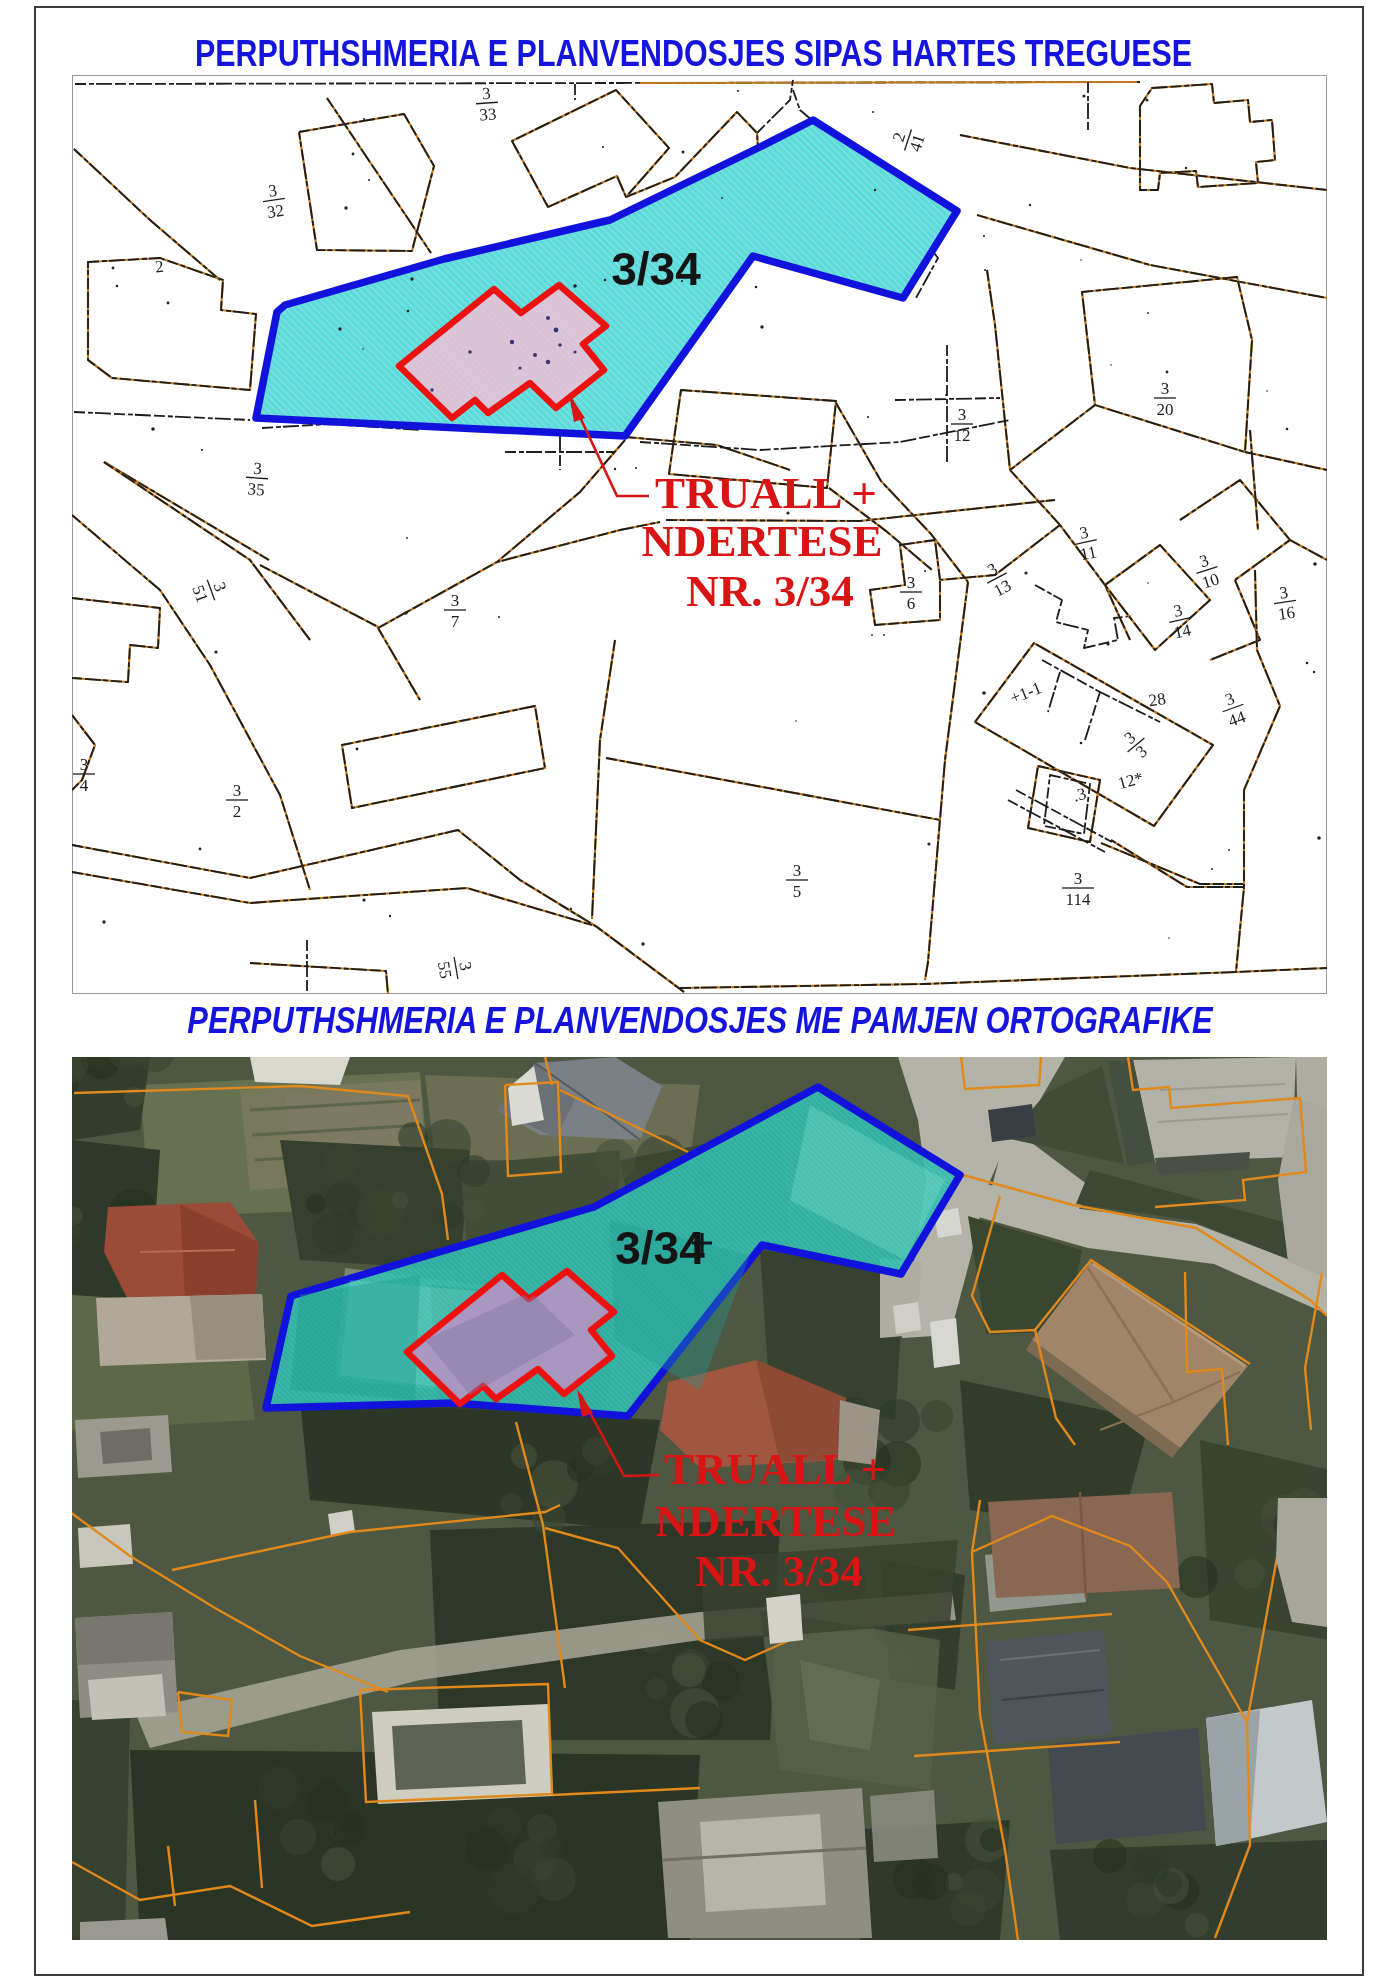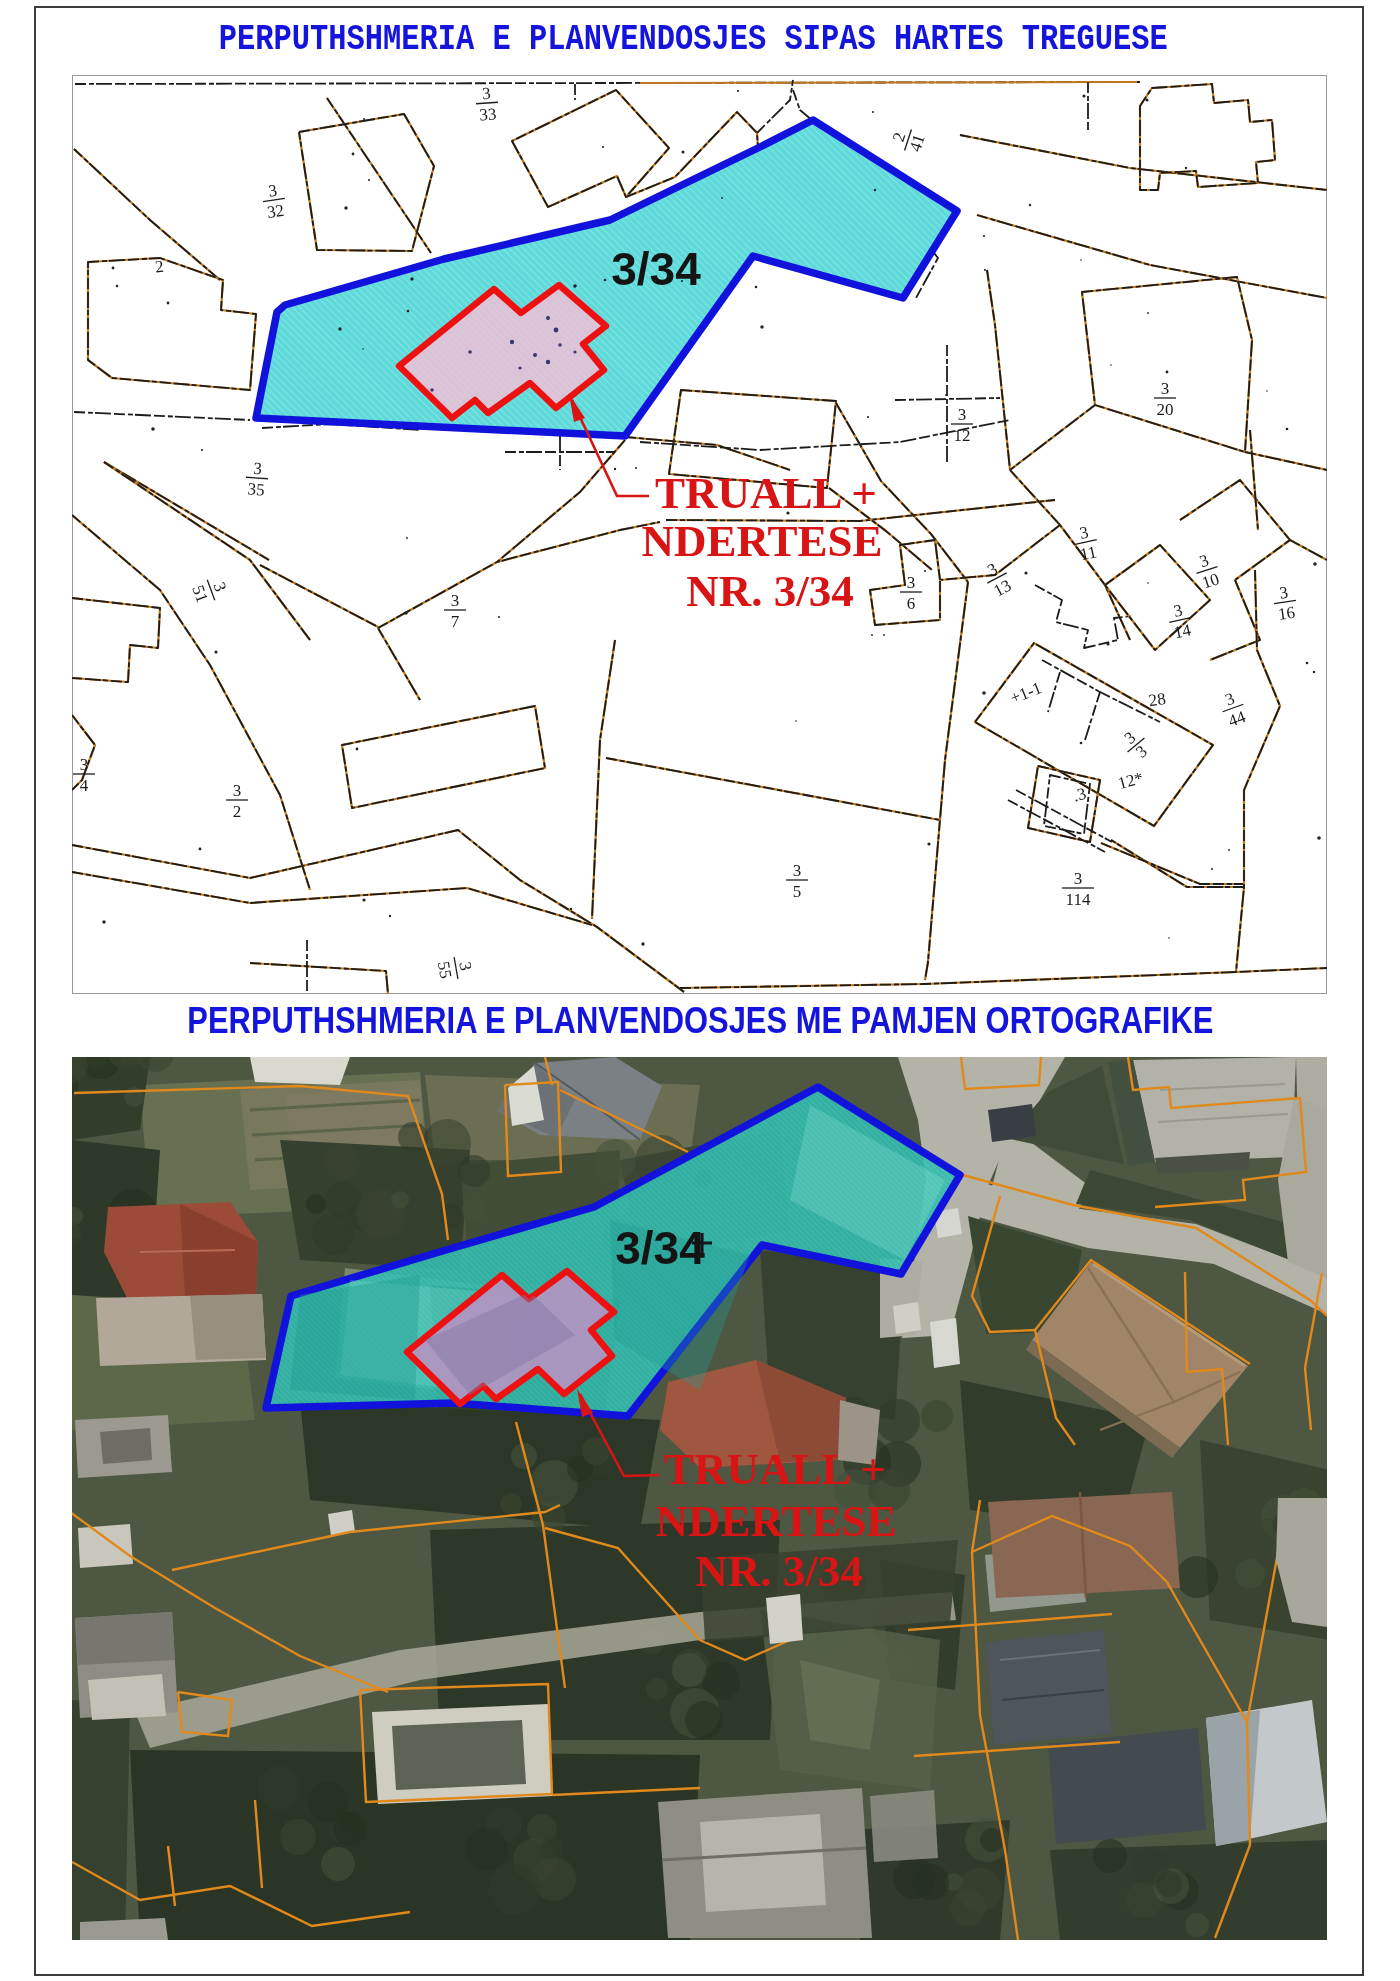--- a/index.html
+++ b/index.html
@@ -12,23 +12,23 @@
 .fl{stroke:#1c1c1c;stroke-width:1.3;}
 .redtxt{font-family:"Liberation Serif",serif;font-weight:bold;font-size:45px;fill:#d81414;text-anchor:middle;}
 .lbl34{font-family:"Liberation Sans",sans-serif;font-weight:bold;font-size:46px;fill:#141414;text-anchor:middle;}
 </style>
 </head>
 <body>
 <div id="page">
 
 <div style="position:absolute;left:34px;top:6px;width:1326px;height:1966px;border:2px solid #3d3d3d;"></div>
 
-<div class="title" style="top:21px;font-family:Liberation Mono, monospace;"><span style="transform:translateX(-7px) scaleX(0.822);">PERPUTHSHMERIA E PLANVENDOSJES SIPAS HARTES TREGUESE</span></div>
-
-<div class="title" style="top:1002px;"><span style="transform:scaleX(0.835);">PERPUTHSHMERIA E PLANVENDOSJES ME PAMJEN ORTOGRAFIKE</span></div>
+<div class="title" style="top:35px;"><span style="transform:translateX(-7px) scaleX(0.822);">PERPUTHSHMERIA E PLANVENDOSJES SIPAS HARTES TREGUESE</span></div>
+
+<div class="title" style="top:1002px;font-style:italic;"><span style="transform:scaleX(0.835);">PERPUTHSHMERIA E PLANVENDOSJES ME PAMJEN ORTOGRAFIKE</span></div>
 
 <svg id="map1" style="position:absolute;left:72px;top:75px;" width="1255" height="919" viewBox="72 75 1255 919">
 <rect x="72.5" y="75.5" width="1254" height="918" fill="#ffffff" stroke="#9a9a9a" stroke-width="1"></rect>
 <defs>
         <pattern id="cyhatch" width="5" height="5" patternUnits="userSpaceOnUse" patternTransform="rotate(45)">
           <rect width="5" height="5" fill="#5edada"></rect>
           <line x1="0" y1="0" x2="5" y2="0" stroke="#90e7e7" stroke-width="1.6"></line>
         </pattern>
         <pattern id="pkhatch" width="5" height="5" patternUnits="userSpaceOnUse" patternTransform="rotate(45)">
           <rect width="5" height="5" fill="#d9c6da"></rect>

